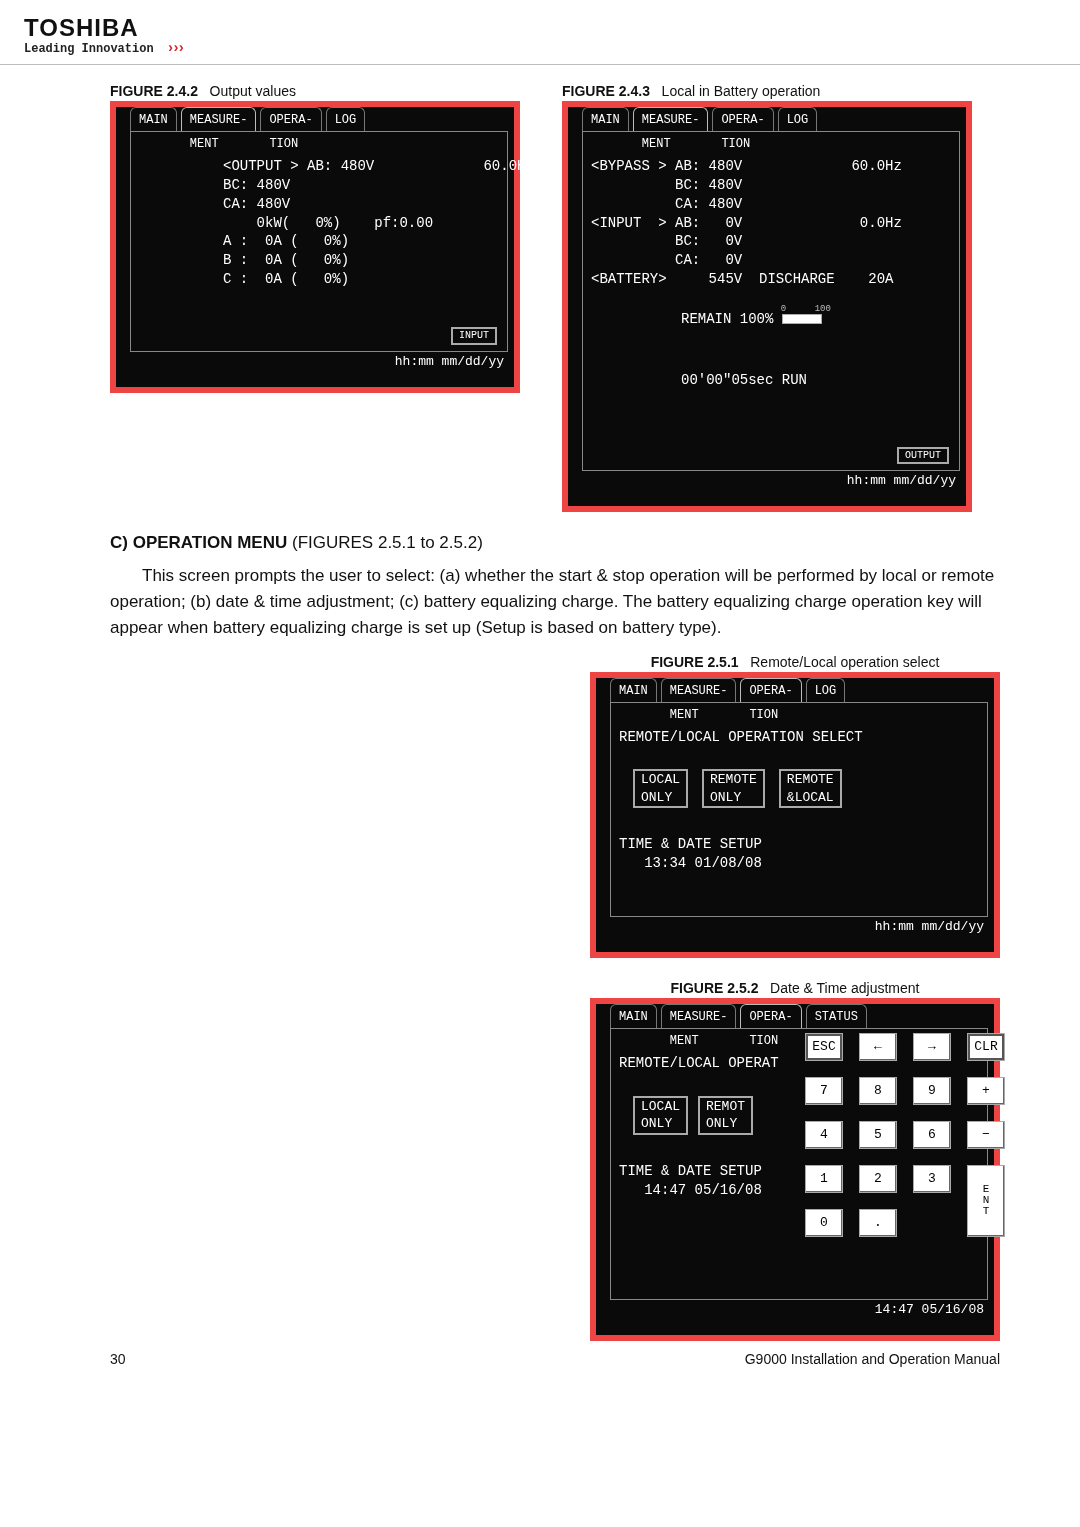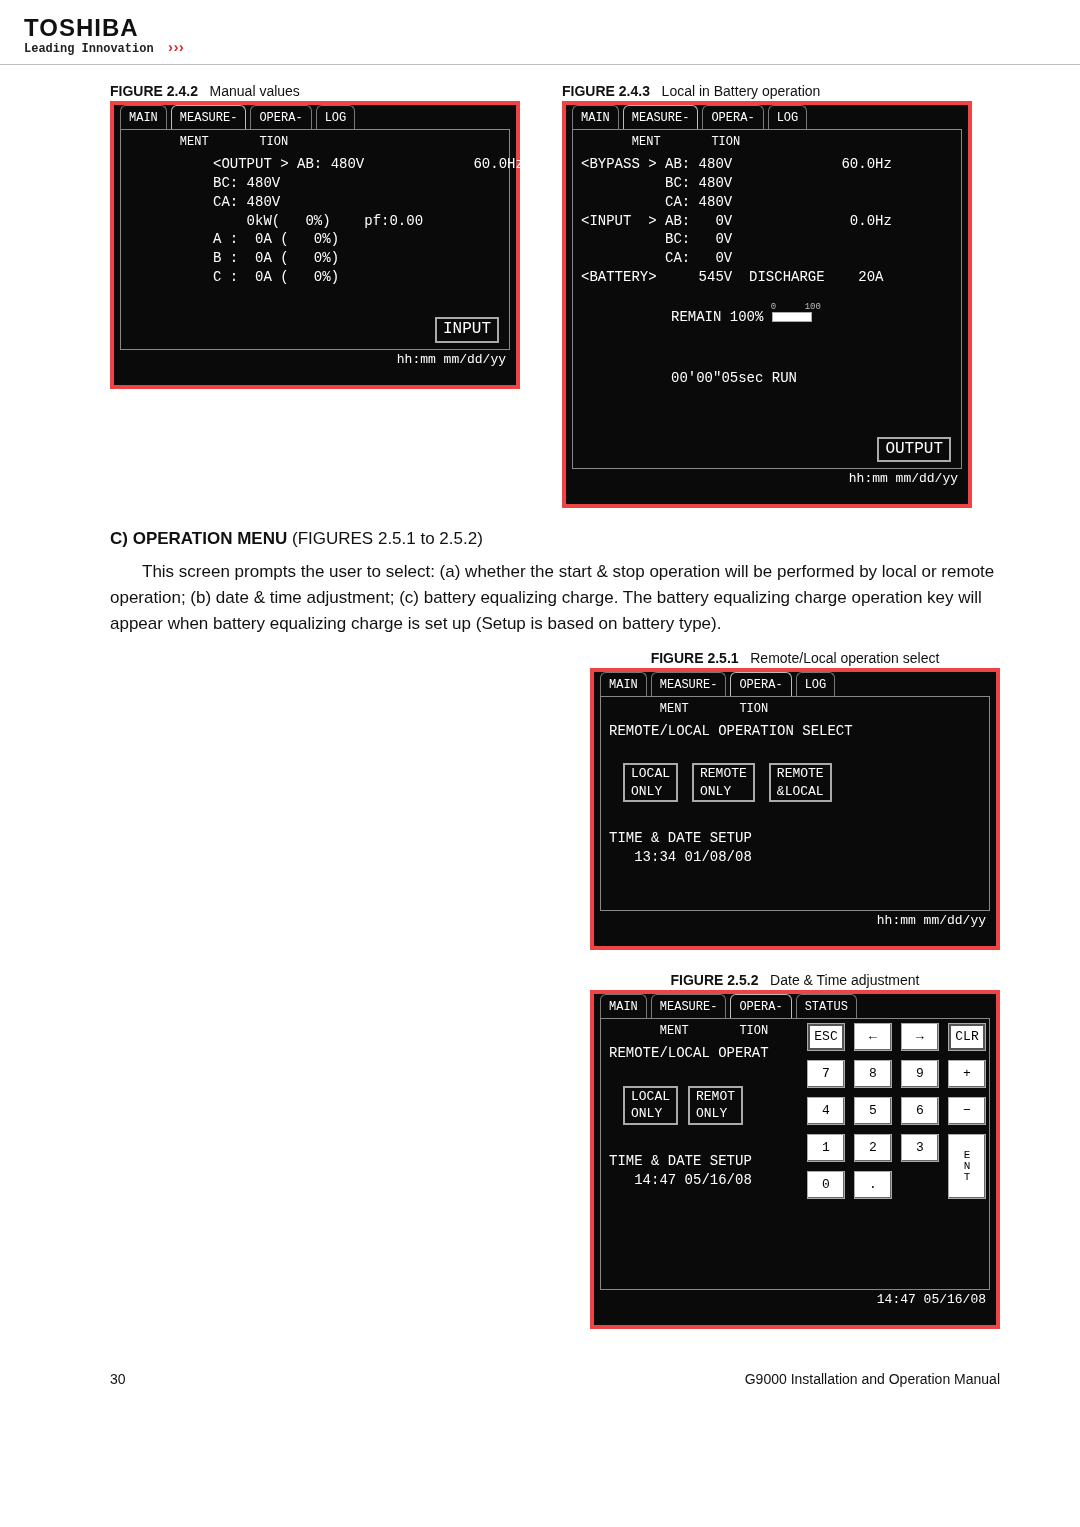--- a/index.html
+++ b/index.html
@@ -46,23 +46,24 @@
     font-weight: 400;
     margin-bottom: 2px;
   }
   .fig-caption b { font-weight: 700; }
   .lcd {
     width: 410px;
     background: #0a0a0a;
     color: #fff;
     font-family: "Courier New", monospace;
     font-size: 14px;
-    border: 4px solid #ef4444;
+    border: 6px solid #ef4444;
     position: relative;
     padding-bottom: 18px;
+    padding-left: 8px;
   }
   .lcd-tabs {
     height: 24px;
     display: flex;
     gap: 0;
     padding: 0 6px;
   }
   .tab {
     height: 24px;
     line-height: 24px;
@@ -92,21 +93,21 @@
     font-size: 13px;
     padding: 2px 10px 0 0;
     color: #fff;
   }
   .lcd-soft-btn {
     position: absolute;
     right: 10px;
     bottom: 6px;
     border: 2px double #aaa;
     padding: 0 6px;
-    font-size: 16px;
+    font-size: 10px;
     background: #0a0a0a;
   }
   .inline-btn {
     display: inline-block;
     border: 2px double #aaa;
     padding: 0 6px;
     font-size: 13px;
     background: #0a0a0a;
     vertical-align: middle;
   }
@@ -131,39 +132,39 @@
   .center-fig { display: flex; justify-content: flex-end; margin-top: 12px; }
 
   
   .keypad {
     position: absolute;
     right: 8px; top: 4px;
     width: 174px;
     display: grid;
     grid-template-columns: repeat(4, 38px);
     grid-auto-rows: 28px;
-    gap: 9px;
+    gap: 16px;
     background: rgba(0,0,0,0);
   }
   .key {
     border: 1px solid #aaa;
     background: #fff;
     color: #000;
     font-family: "Courier New", monospace;
     font-size: 13px;
     display: flex; align-items: center; justify-content: center;
     box-shadow: inset -1px -1px 0 #666;
   }
   .key.dbl { box-shadow: inset 0 0 0 2px #555, inset -1px -1px 0 #666; }
   .key.tall { grid-row: span 2; }
   .key.blank { visibility: hidden; }
 
   .footer {
     position: absolute;
-    bottom: 2px;
+    bottom: 34px;
     left: 0; right: 0;
     display: flex;
     justify-content: space-between;
     padding: 0 80px 0 110px;
     font-size: 14px;
   }
 
   .remote-buttons { display: flex; gap: 14px; padding: 4px 0 8px 14px; }
 </style>
 </head>
@@ -177,21 +178,21 @@
   </div>
 </div>
 
 <div class="page-wrap">
 
   <div class="fig-row">
 
     <div class="fig-col">
       <div class="fig-caption">
         <b>FIGURE 2.4.2</b>&nbsp;&nbsp;
-        <span>Manual values</span>
+        <span>Output values</span>
       </div>
       <div class="lcd">
         <div class="lcd-tabs">
           <div class="tab">MAIN</div>
           <div class="tab sel">MEASURE-
 MENT</div>
           <div class="tab">OPERA-
 TION</div>
           <div class="tab">LOG</div>
         </div>

